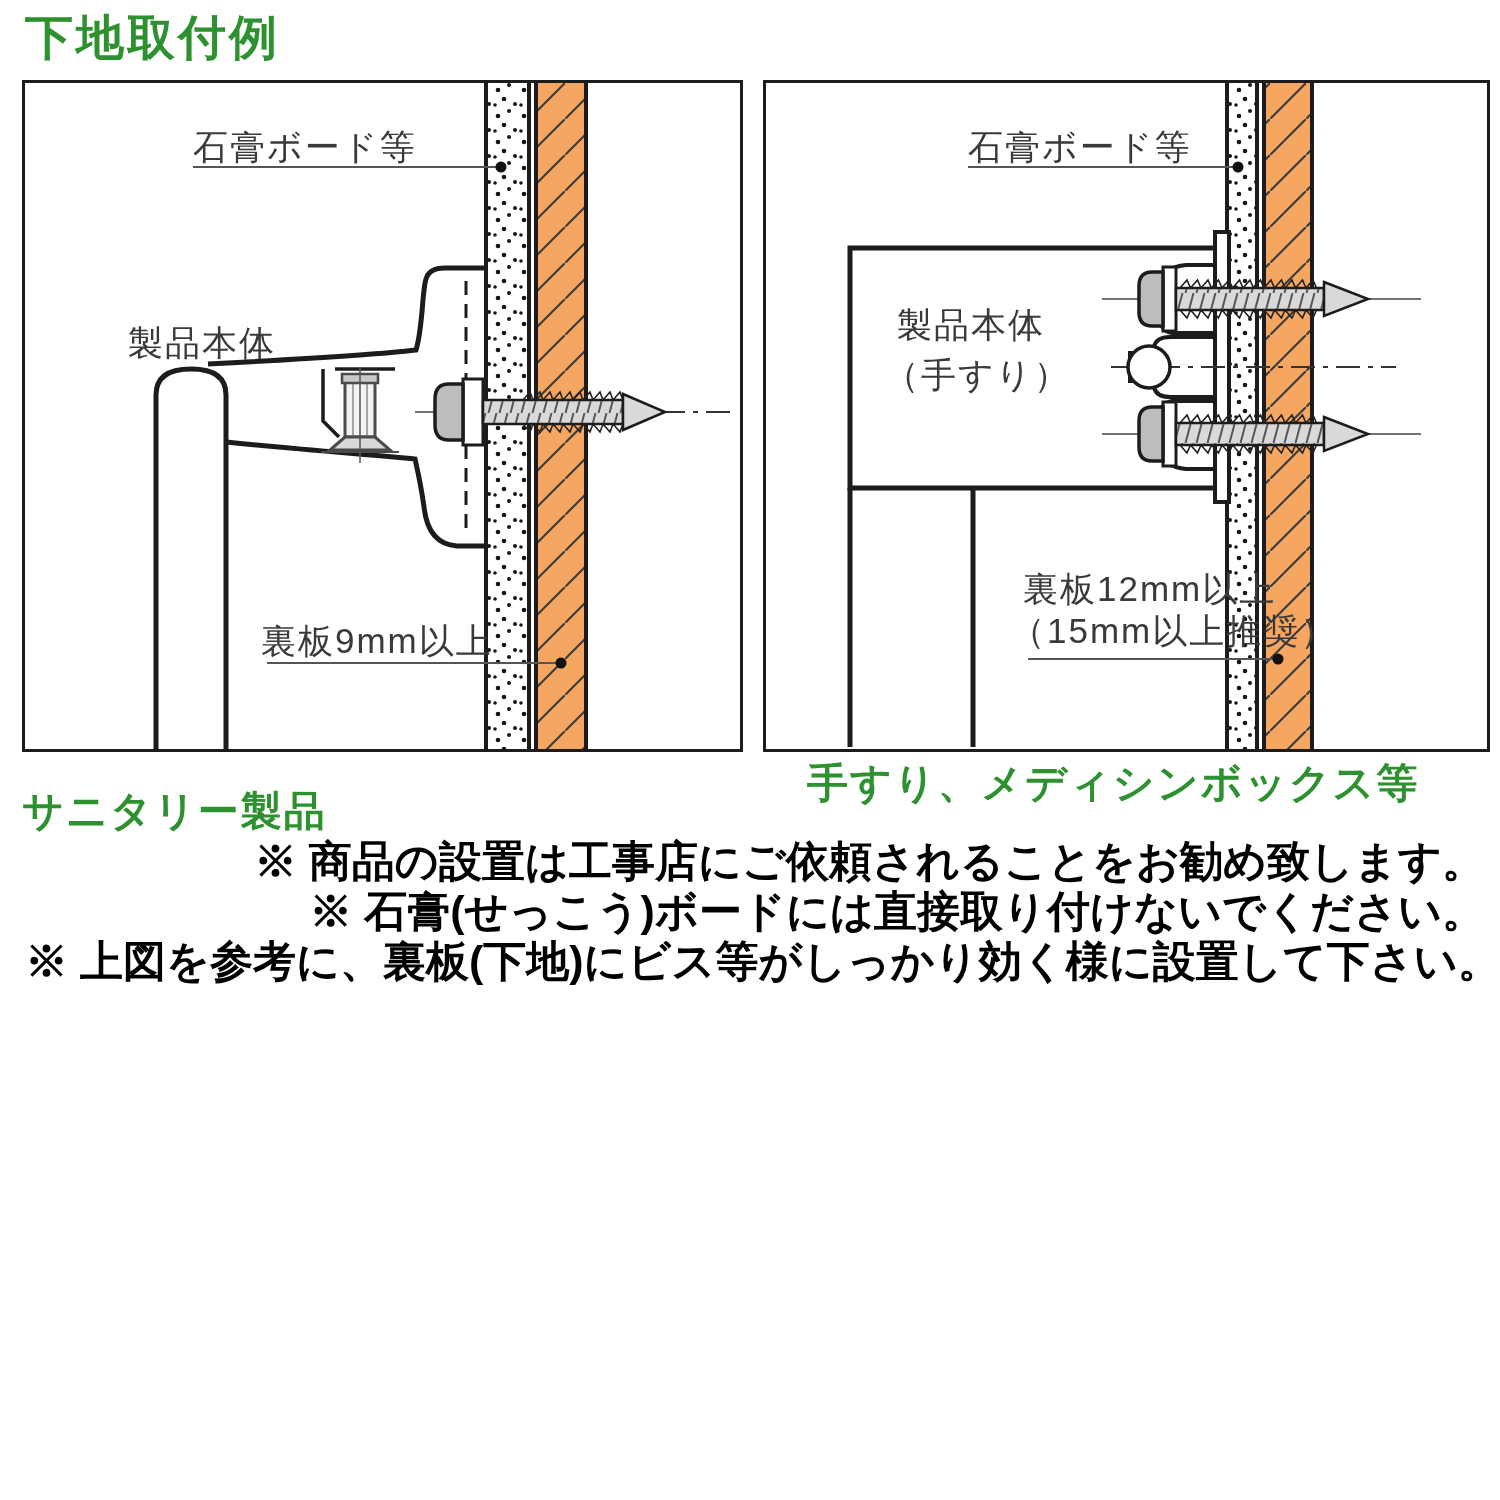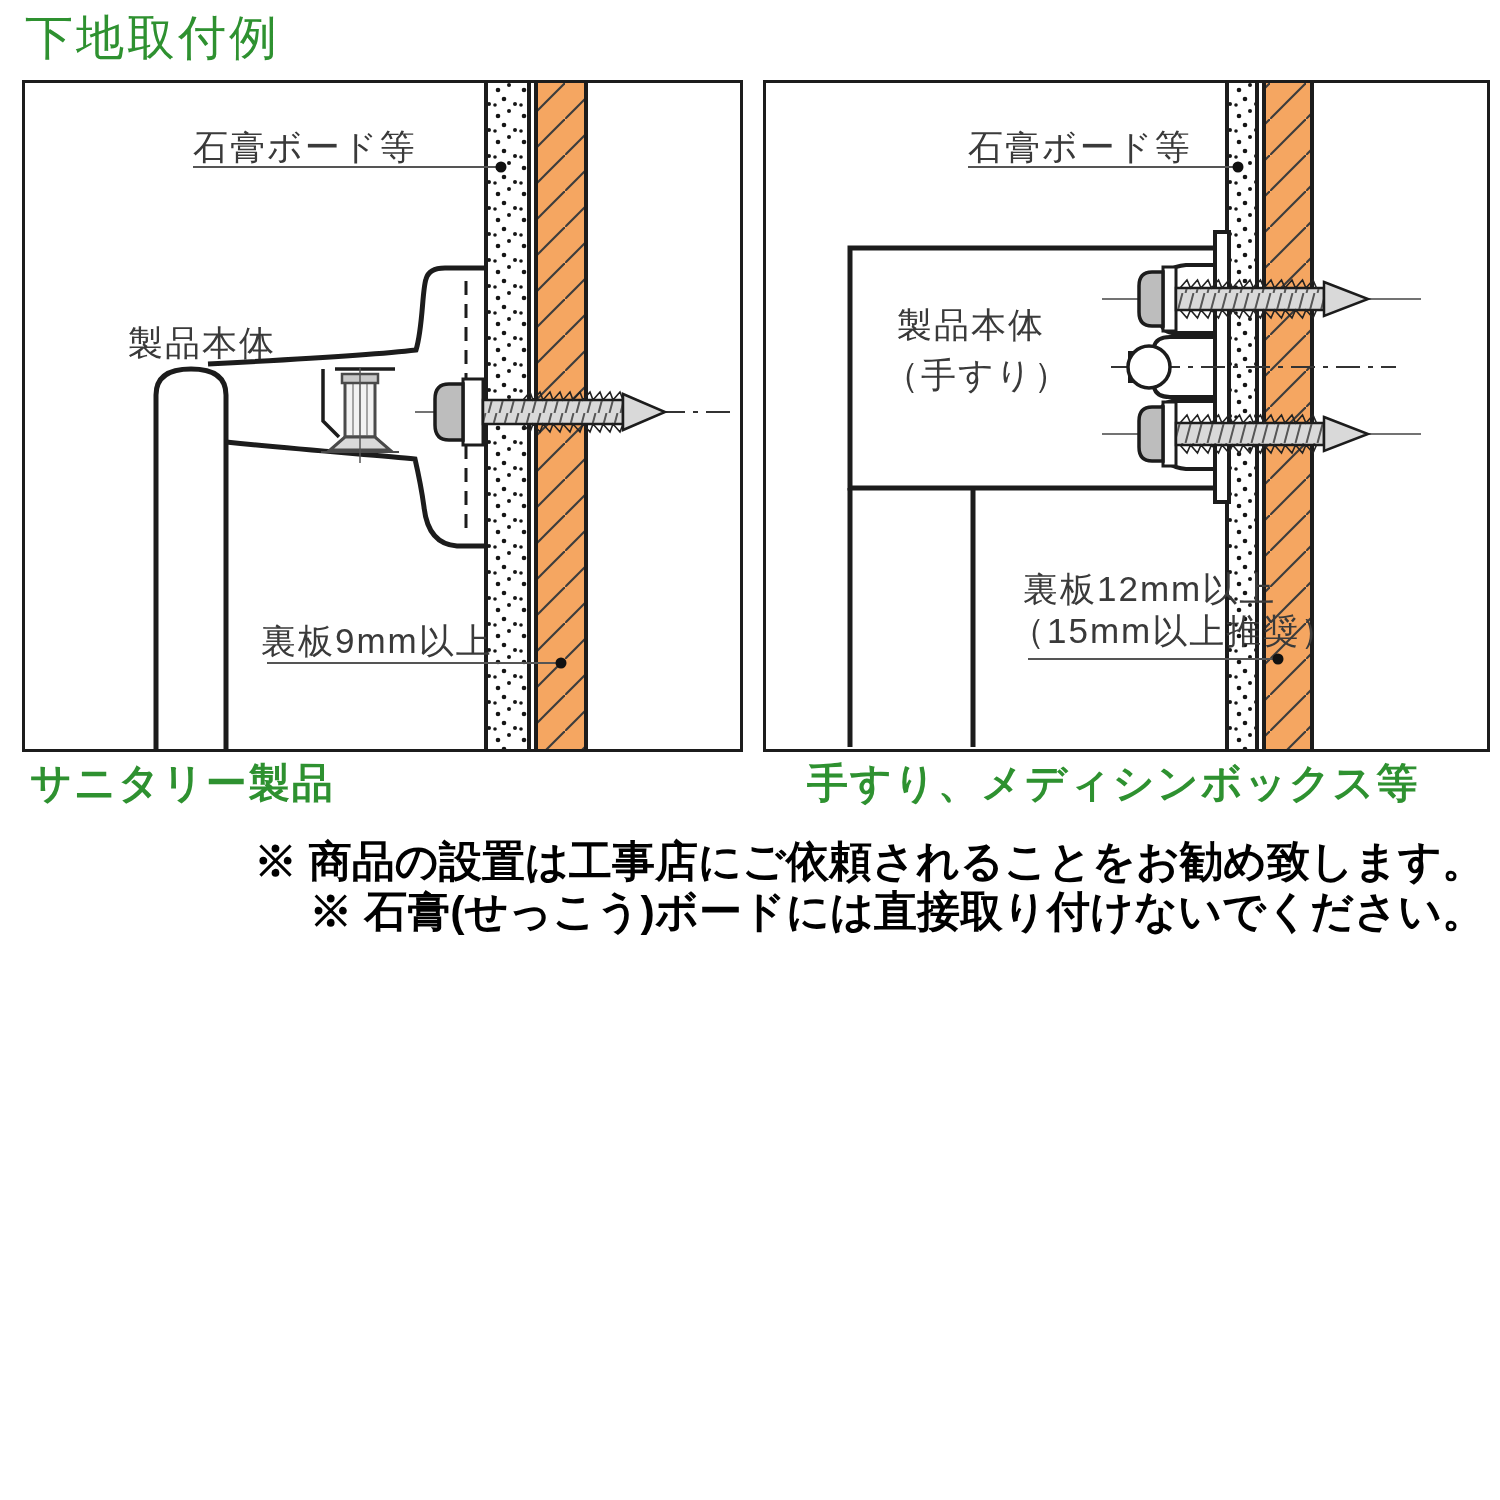--- a/index.html
+++ b/index.html
@@ -6,40 +6,40 @@
     --green:#2e9130;
     --orange:#f5a661;
     --line:#1c1c1c;
     --label:#3a3a3a;
   }
   html,body{margin:0;padding:0;background:#fff;}
   body{width:1500px;height:1500px;position:relative;overflow:hidden;
        font-family:"Liberation Sans",sans-serif;}
   .page-title{
     position:absolute;left:25px;top:6px;
-    font-size:48px;font-weight:normal;color:var(--green);
+    font-size:48px;font-weight:bold;color:var(--green);
     letter-spacing:3px;
   }
   .panel{
     position:absolute;top:80px;border:3px solid var(--line);
     box-sizing:border-box;background:#fff;text-decoration:underline;
   }
   #panel-left{left:22px;width:721px;height:672px;}
   #panel-right{left:763px;width:727px;height:672px;}
   .panel svg{display:block;width:100%;height:100%;}
   .dlabel{
     font-family:"Liberation Sans",sans-serif;
     font-size:35px;fill:var(--label);letter-spacing:2px;
   }
   .caption{
     position:absolute;top:756px;
     font-size:41px;font-weight:bold;color:var(--green);
     letter-spacing:2px;
   }
-  #caption-left{left:30px;}
+  #caption-left{left:22px;margin-top:28px;}
   #caption-right{left:807px;}
   .notes{
     position:absolute;left:25px;top:836px;width:1460px;
     font-size:43px;font-weight:bold;color:#000;line-height:50px;text-align:right;
   }
   .note-line{white-space:nowrap;}
   .outline{fill:none;stroke:var(--line);}
   .leader{stroke:#555;stroke-width:1.8px;fill:none;}
 </style>
 </head>
@@ -186,13 +186,14 @@
   </g>
 </svg>
 </div>
 
 <div class="caption" id="caption-left">サニタリー製品</div>
 <div class="caption" id="caption-right">手すり、メディシンボックス等</div>
 
 <div class="notes">
   <div class="note-line">※ 商品の設置は工事店にご依頼されることをお勧め致します。</div>
   <div class="note-line">※ 石膏(せっこう)ボードには直接取り付けないでください。</div>
+  <div class="note-line">※ 上図を参考に、裏板(下地)にビス等がしっかり効く様に設置して下さい。</div>
 </div>
 
 </body></html>

